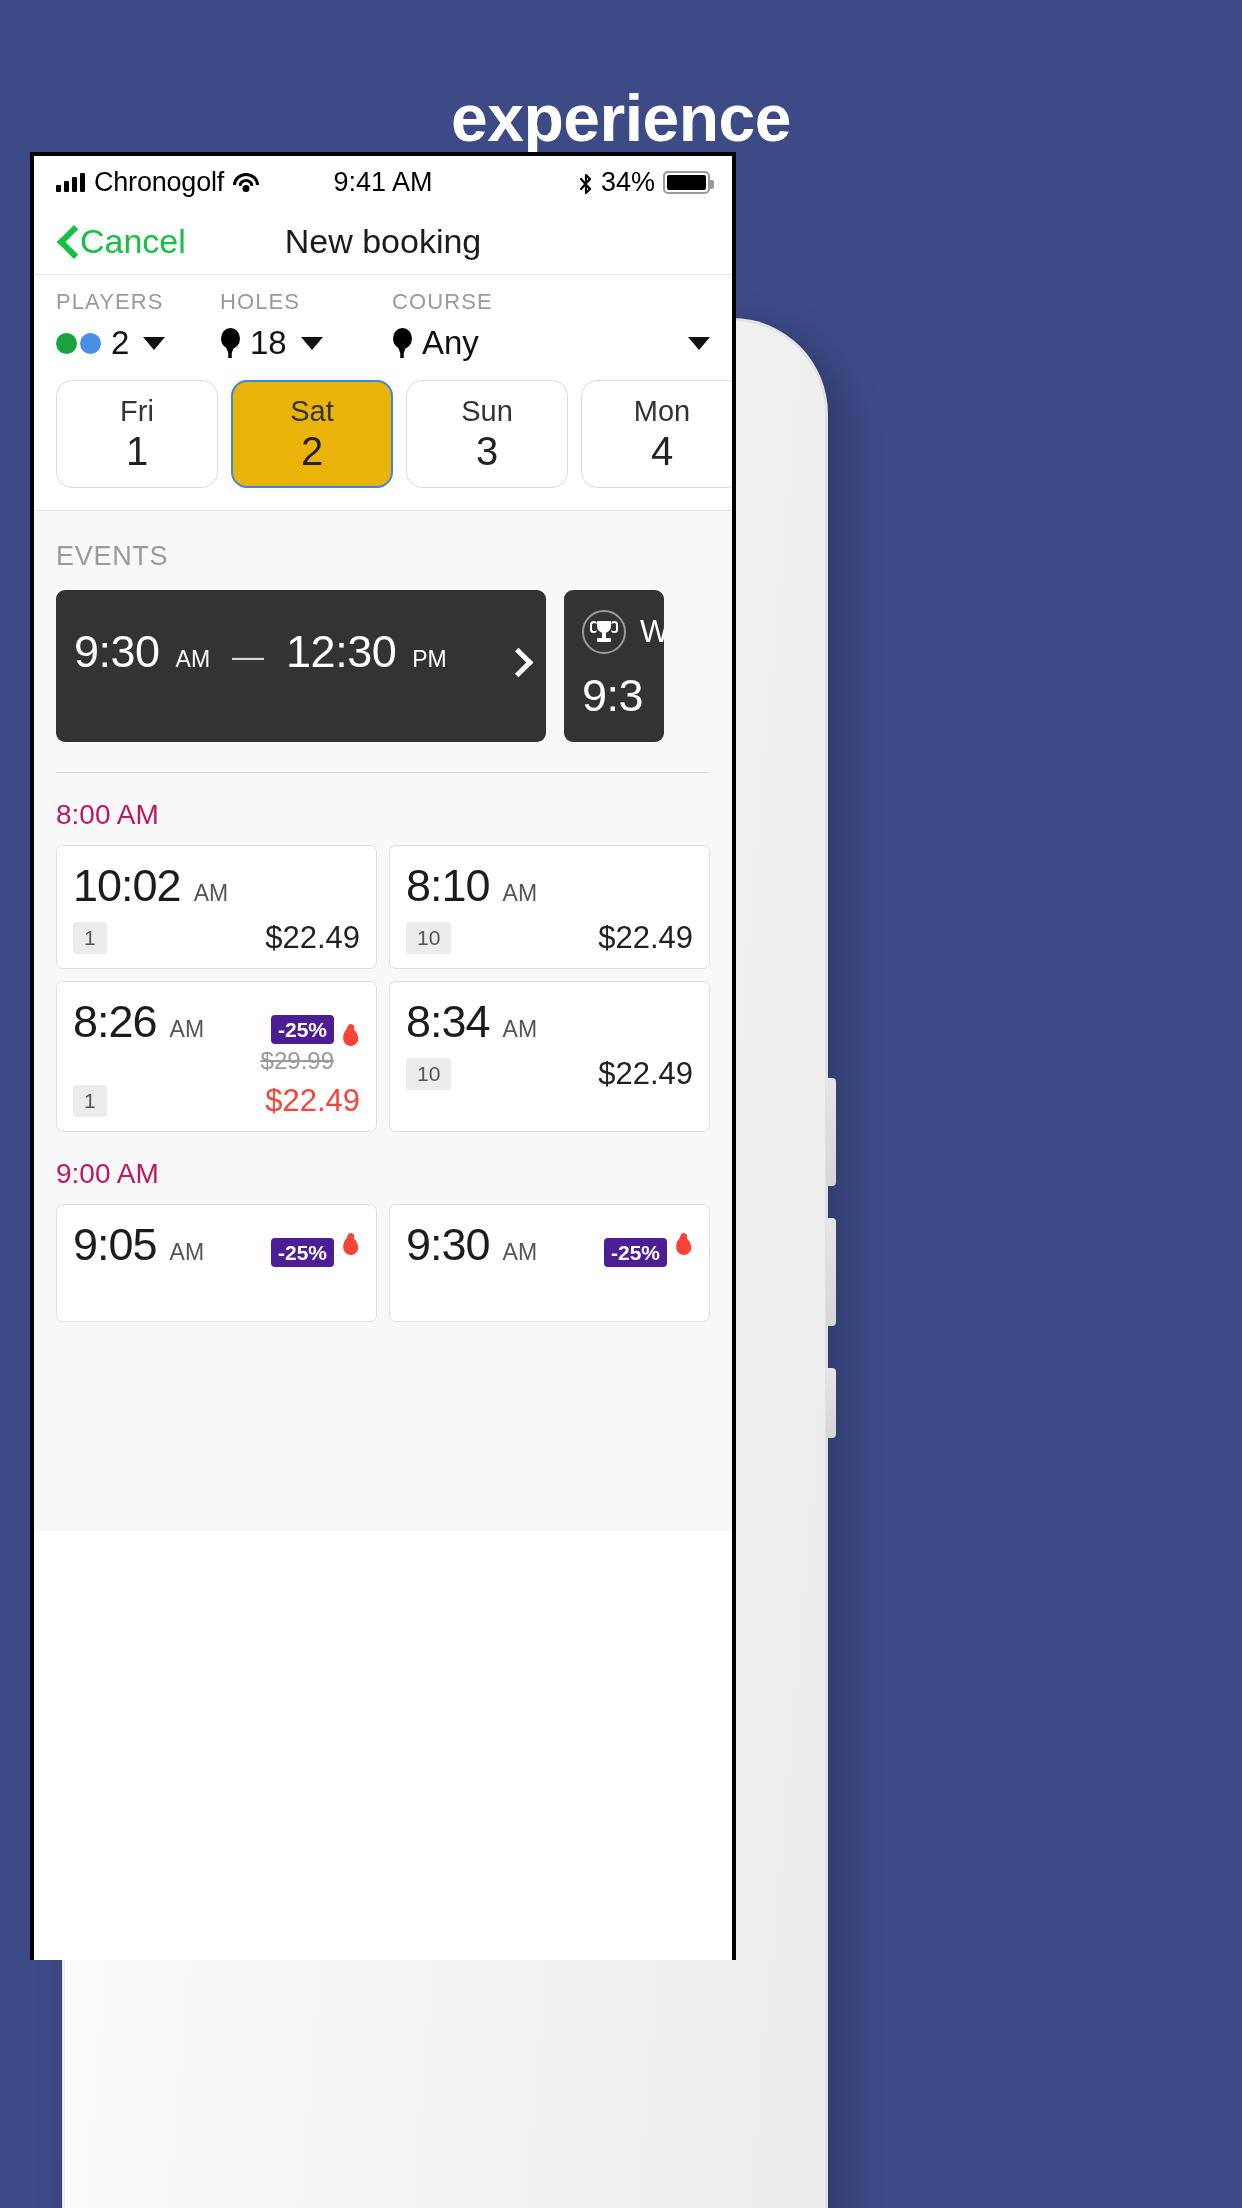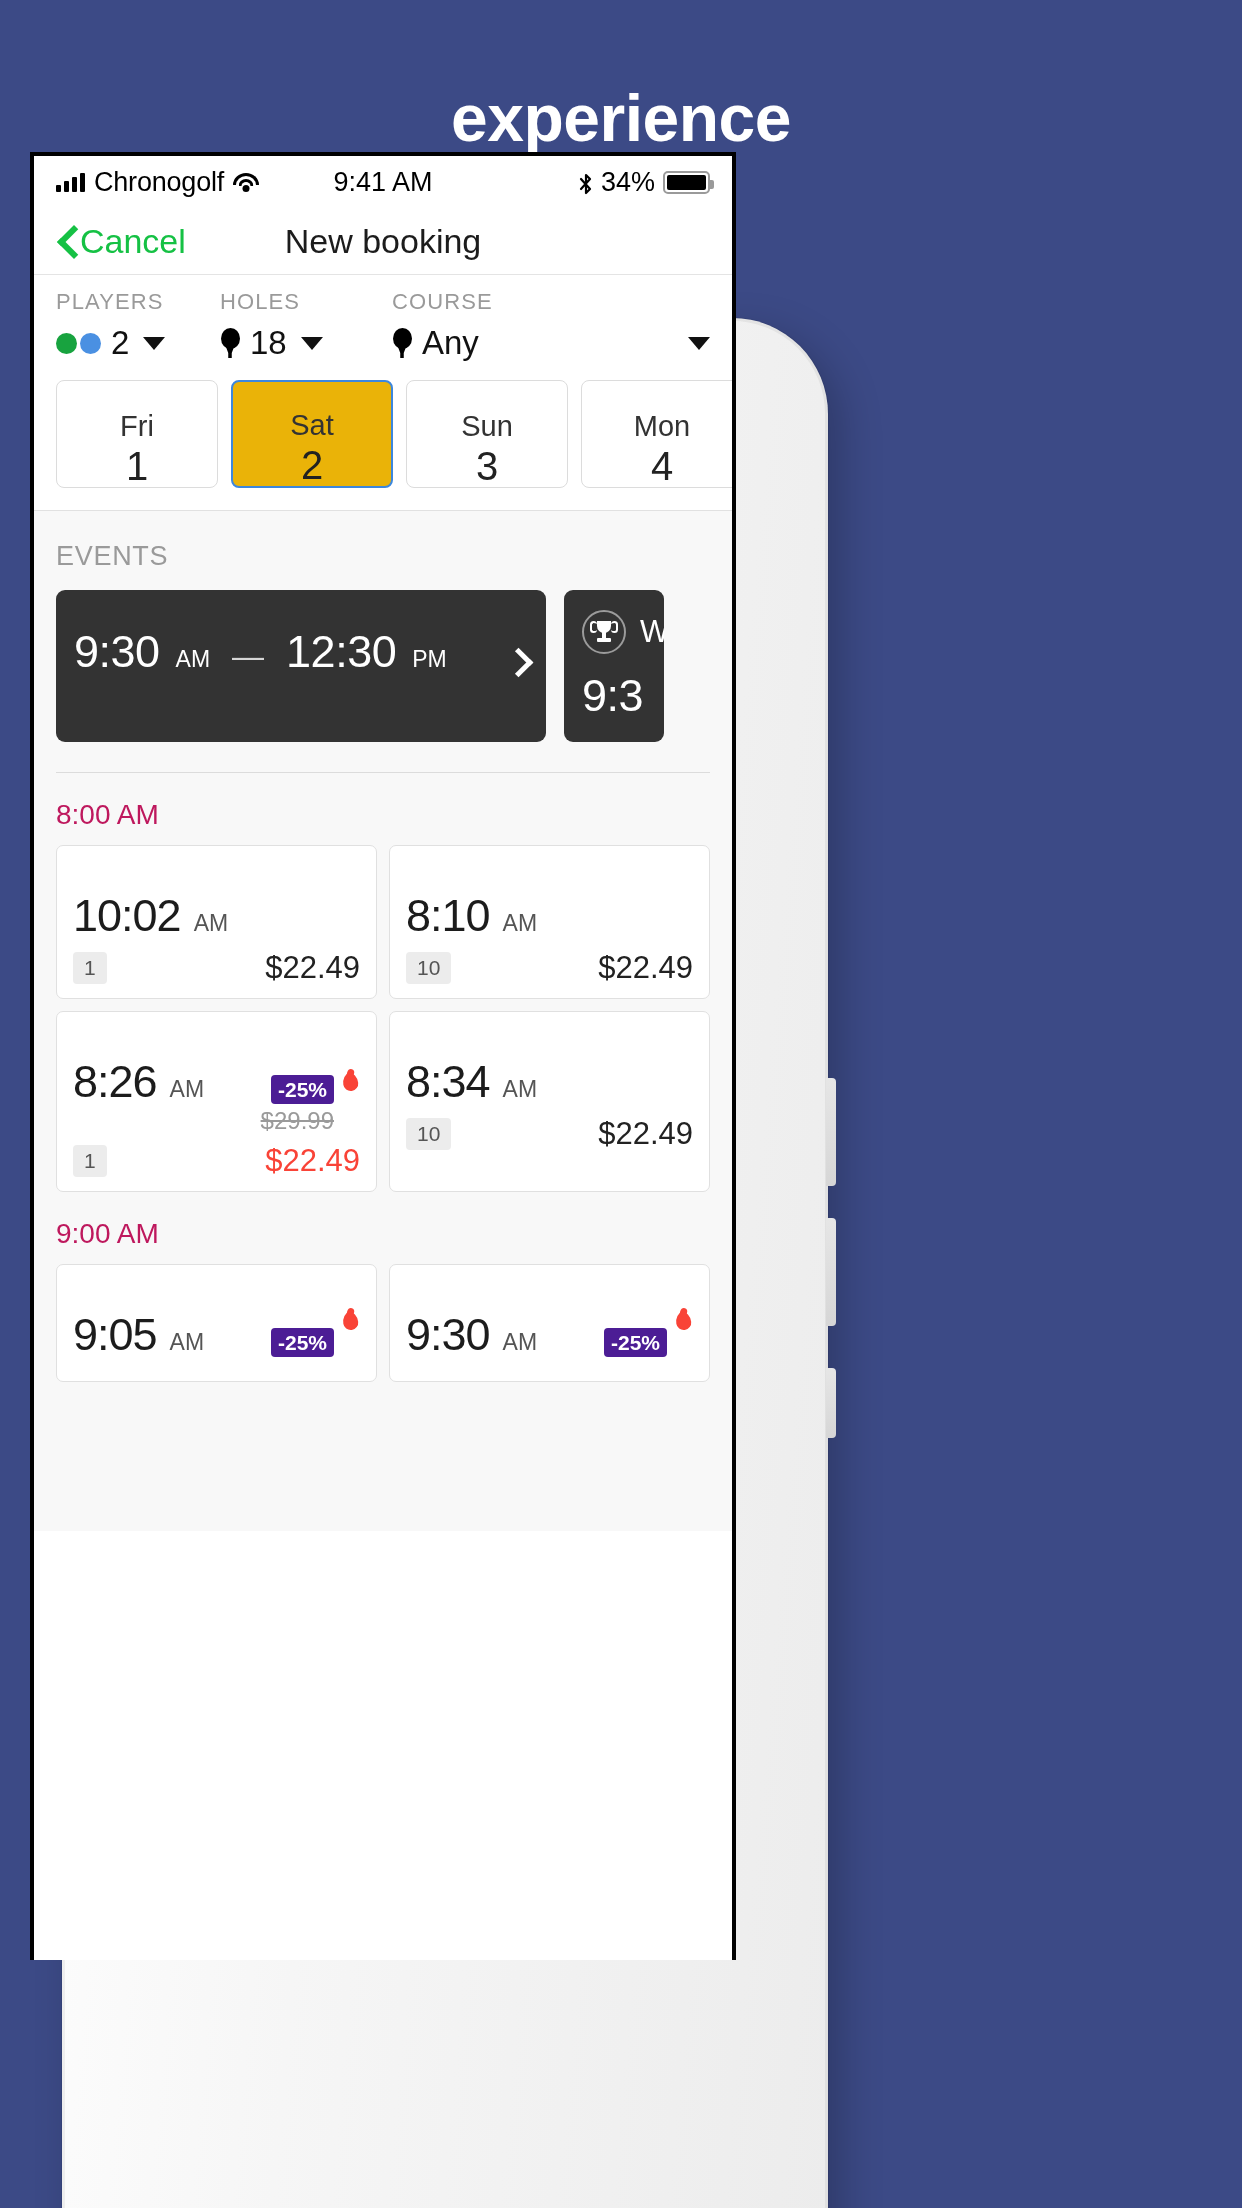--- a/index.html
+++ b/index.html
@@ -208,24 +208,24 @@
   .datestrip {
     display:flex; gap:13px;
     padding:18px 0 22px 22px;
     background:#fff;
     border-bottom:1px solid #e1e1e1;
     overflow:hidden;
   }
   .datecard {
     flex:none;
     width:162px; height:108px;
-    border:1px solid #dcdcdc; border-radius:8px;
+    border:1px solid #dcdcdc; border-radius:16px;
     background:#fff;
     display:flex; flex-direction:column;
-    align-items:center; justify-content:flex-end;
+    align-items:center; justify-content:center;
     cursor:pointer;
   }
   .datecard.selected {
     border:2px solid #3d87dd;
     background:#eab308;
   }
   .dc-day { font-size:29px; color:#333; line-height:1.1; margin-bottom:2px; }
   .dc-num { font-size:40px; color:#222; line-height:1.05; }
 
   
@@ -314,21 +314,21 @@
   .teecard {
     width:calc(50% - 6px);
     background:#fff;
     border:1px solid #e0e0e0; border-radius:7px;
     padding:14px 16px 12px 16px;
     position:relative;
     cursor:pointer;
     min-height:118px;
   }
   .tc-row1 { display:flex; align-items:baseline; }
-  .tc-time { font-size:45px; color:#1c1c1c; letter-spacing:-1px;margin-top:30px; }
+  .tc-time { font-size:45px; color:#1c1c1c; letter-spacing:-1px; }
   .tc-mer { font-size:23px; color:#555; margin-left:13px; }
   .tc-badge {
     margin-left:auto;
     background:#4c1d95; color:#fff;
     font-size:21px; font-weight:700;
     padding:3px 7px; border-radius:4px;
     display:flex; align-items:center;
     line-height:1.1;
   }
   .flame {

